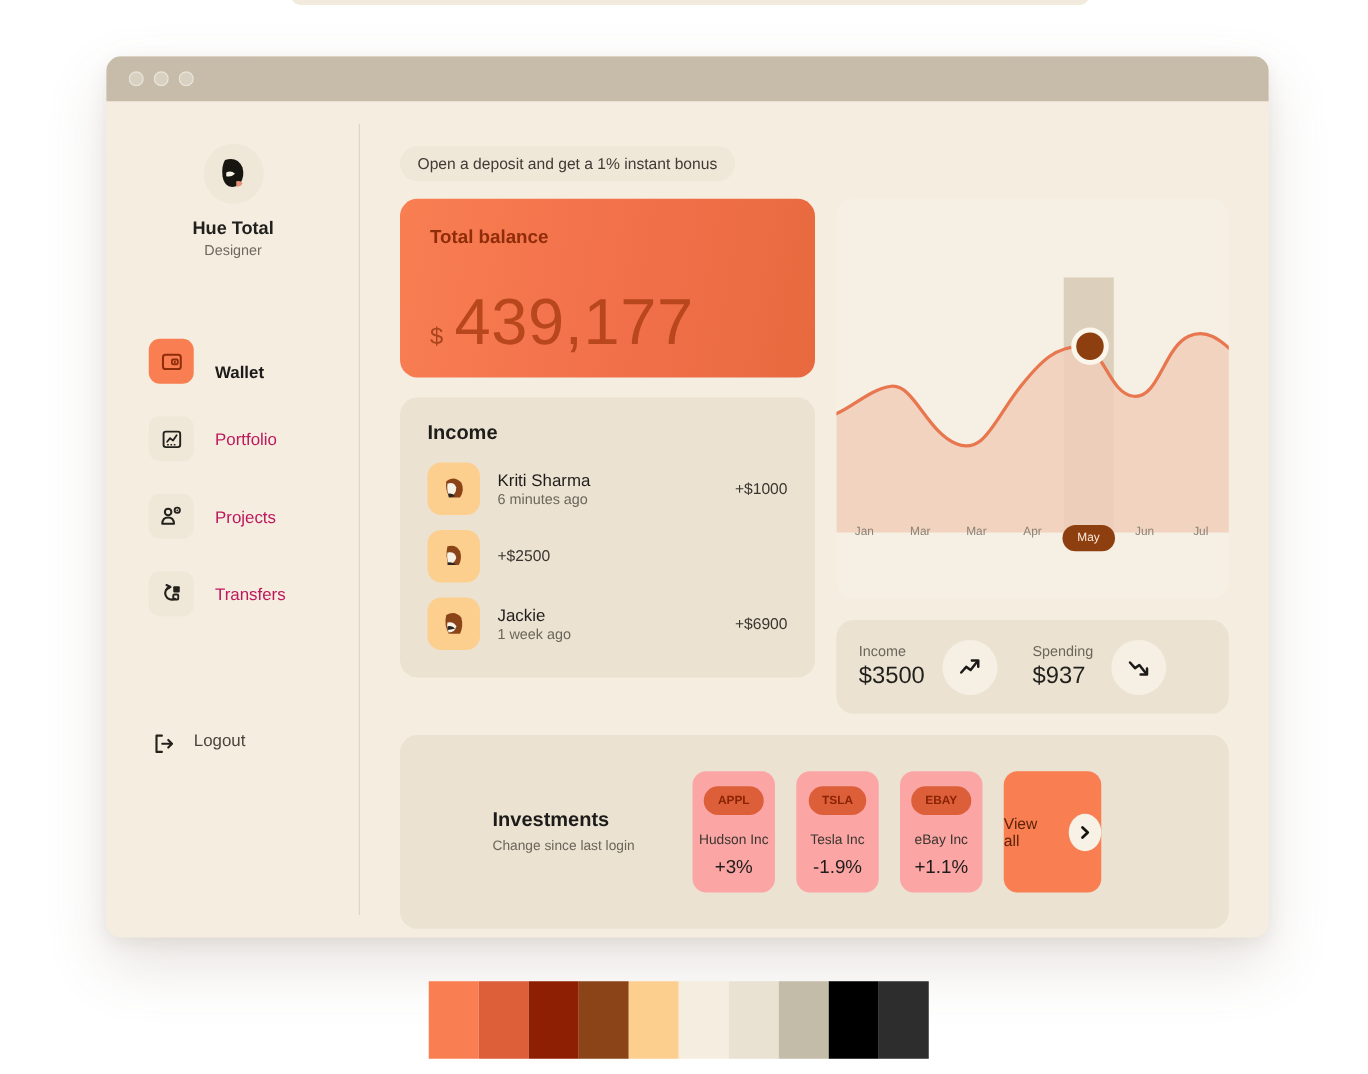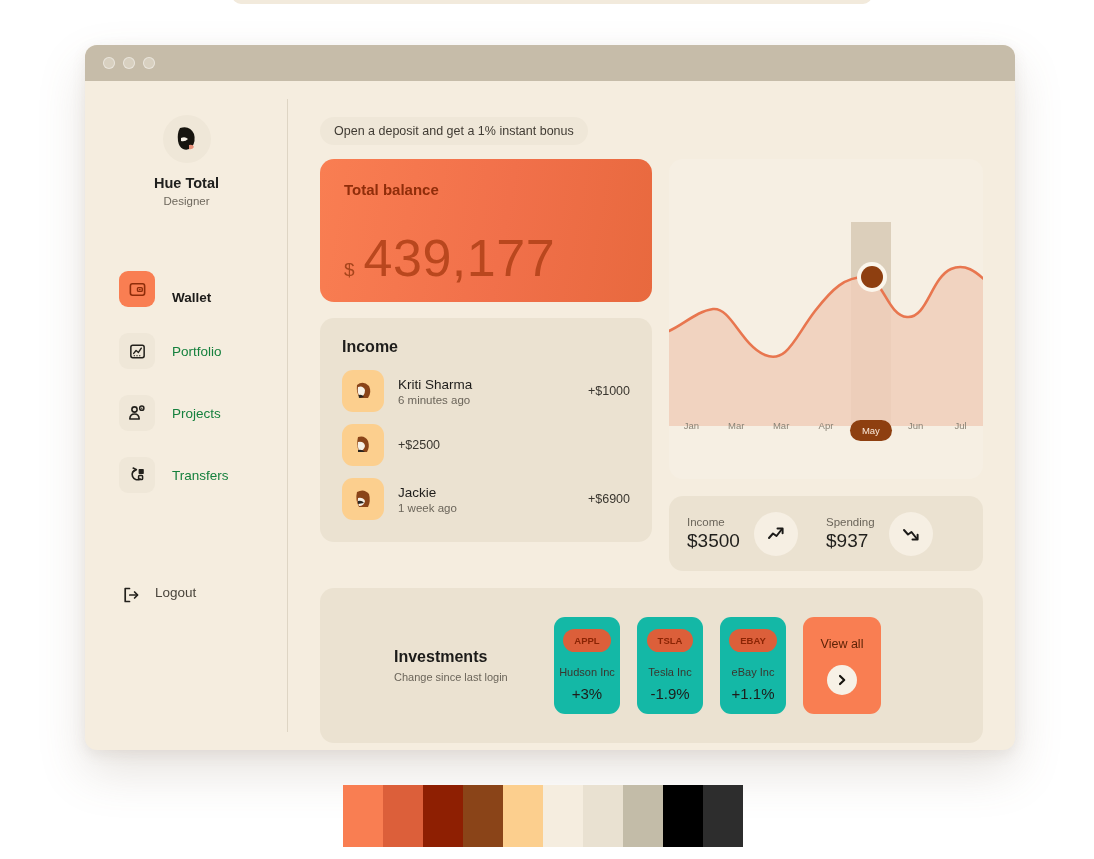--- a/index.html
+++ b/index.html
@@ -52,21 +52,21 @@
   .uname { margin-top:12px; font-size:14.5px; font-weight:bold; color:#20201E; }
   .urole { margin-top:4px; font-size:11.5px; color:#6E685D; }
 
   .nav { margin-top:64px; padding-left:34px; display:flex; flex-direction:column; gap:26px; }
   .nav-item { display:flex; align-items:center; gap:17px; cursor:pointer; }
   .nav-ico {
     width:36px; height:36px; border-radius:9px; background:#EFE7D8;
     display:flex; align-items:center; justify-content:center; flex:0 0 36px;
   }
   .nav-item.active .nav-ico { background:#F97E52; }
-  .nav-label { font-size:13.5px; color:#15803d; }
+  .nav-label { font-size:13.5px; color:#be185d; }
   .nav-item.active .nav-label { color:#1C1B19; font-weight:bold;margin-top:16px; }
 
   .logout { margin-top:92px; padding-left:36px; display:flex; align-items:flex-start; gap:14px; cursor:pointer; }
   .logout-label { font-size:13.5px; color:#4A453C; }
 
   
   .main { flex:1; position:relative; padding:36px 32px 0 32px; }
   .promo {
     display:inline-block; background:#EFE7D8; color:#403B33;
     font-size:12.5px; padding:7px 14px; border-radius:16px;
@@ -134,33 +134,33 @@
   .invest {
     margin-top:17px; background:#EBE2D1; border-radius:14px;
     padding:18px 22px; display:flex; align-items:center; box-sizing:border-box;
     height:155px;
   }
   .inv-head { width:212px; flex:0 0 212px; padding-left:52px; box-sizing:border-box; }
   .inv-title { font-size:16px; font-weight:bold; color:#1C1B19; }
   .inv-sub { font-size:11px; color:#6B655A; margin-top:5px; }
   .inv-cards { flex:1; display:flex; gap:17px; align-items:stretch; }
   .stock {
-    width:66px; background:#14b8a6; border-radius:11px;
+    width:66px; background:#fca5a5; border-radius:11px;
     display:flex; flex-direction:column; align-items:center; justify-content:center;
     padding:12px 0;
   }
   .tick {
     background:#DC5F3A; color:#8A2404; font-size:9.5px; font-weight:bold;
     padding:6px 11px; border-radius:12px;
   }
   .stock-name { font-size:11px; color:#3A362F; margin-top:14px; }
   .stock-pct { font-size:15px; color:#1E1D1B; margin-top:7px; }
   .viewall {
     width:78px; background:#F97E52; border-radius:11px; cursor:pointer;
-    display:flex; flex-direction:column; align-items:center; justify-content:center; gap:14px;
+    display:flex; flex-direction:row; align-items:center; justify-content:center; gap:14px;
   }
   .va-label { font-size:12.5px; color:#5E2307; }
   .va-circle {
     width:30px; height:30px; border-radius:50%; background:#F7F1E6;
     display:flex; align-items:center; justify-content:center;
   }
 
   
   .palette { position:absolute; left:343px; top:785px; display:flex; }
   .sw { width:40px; height:62px; }

